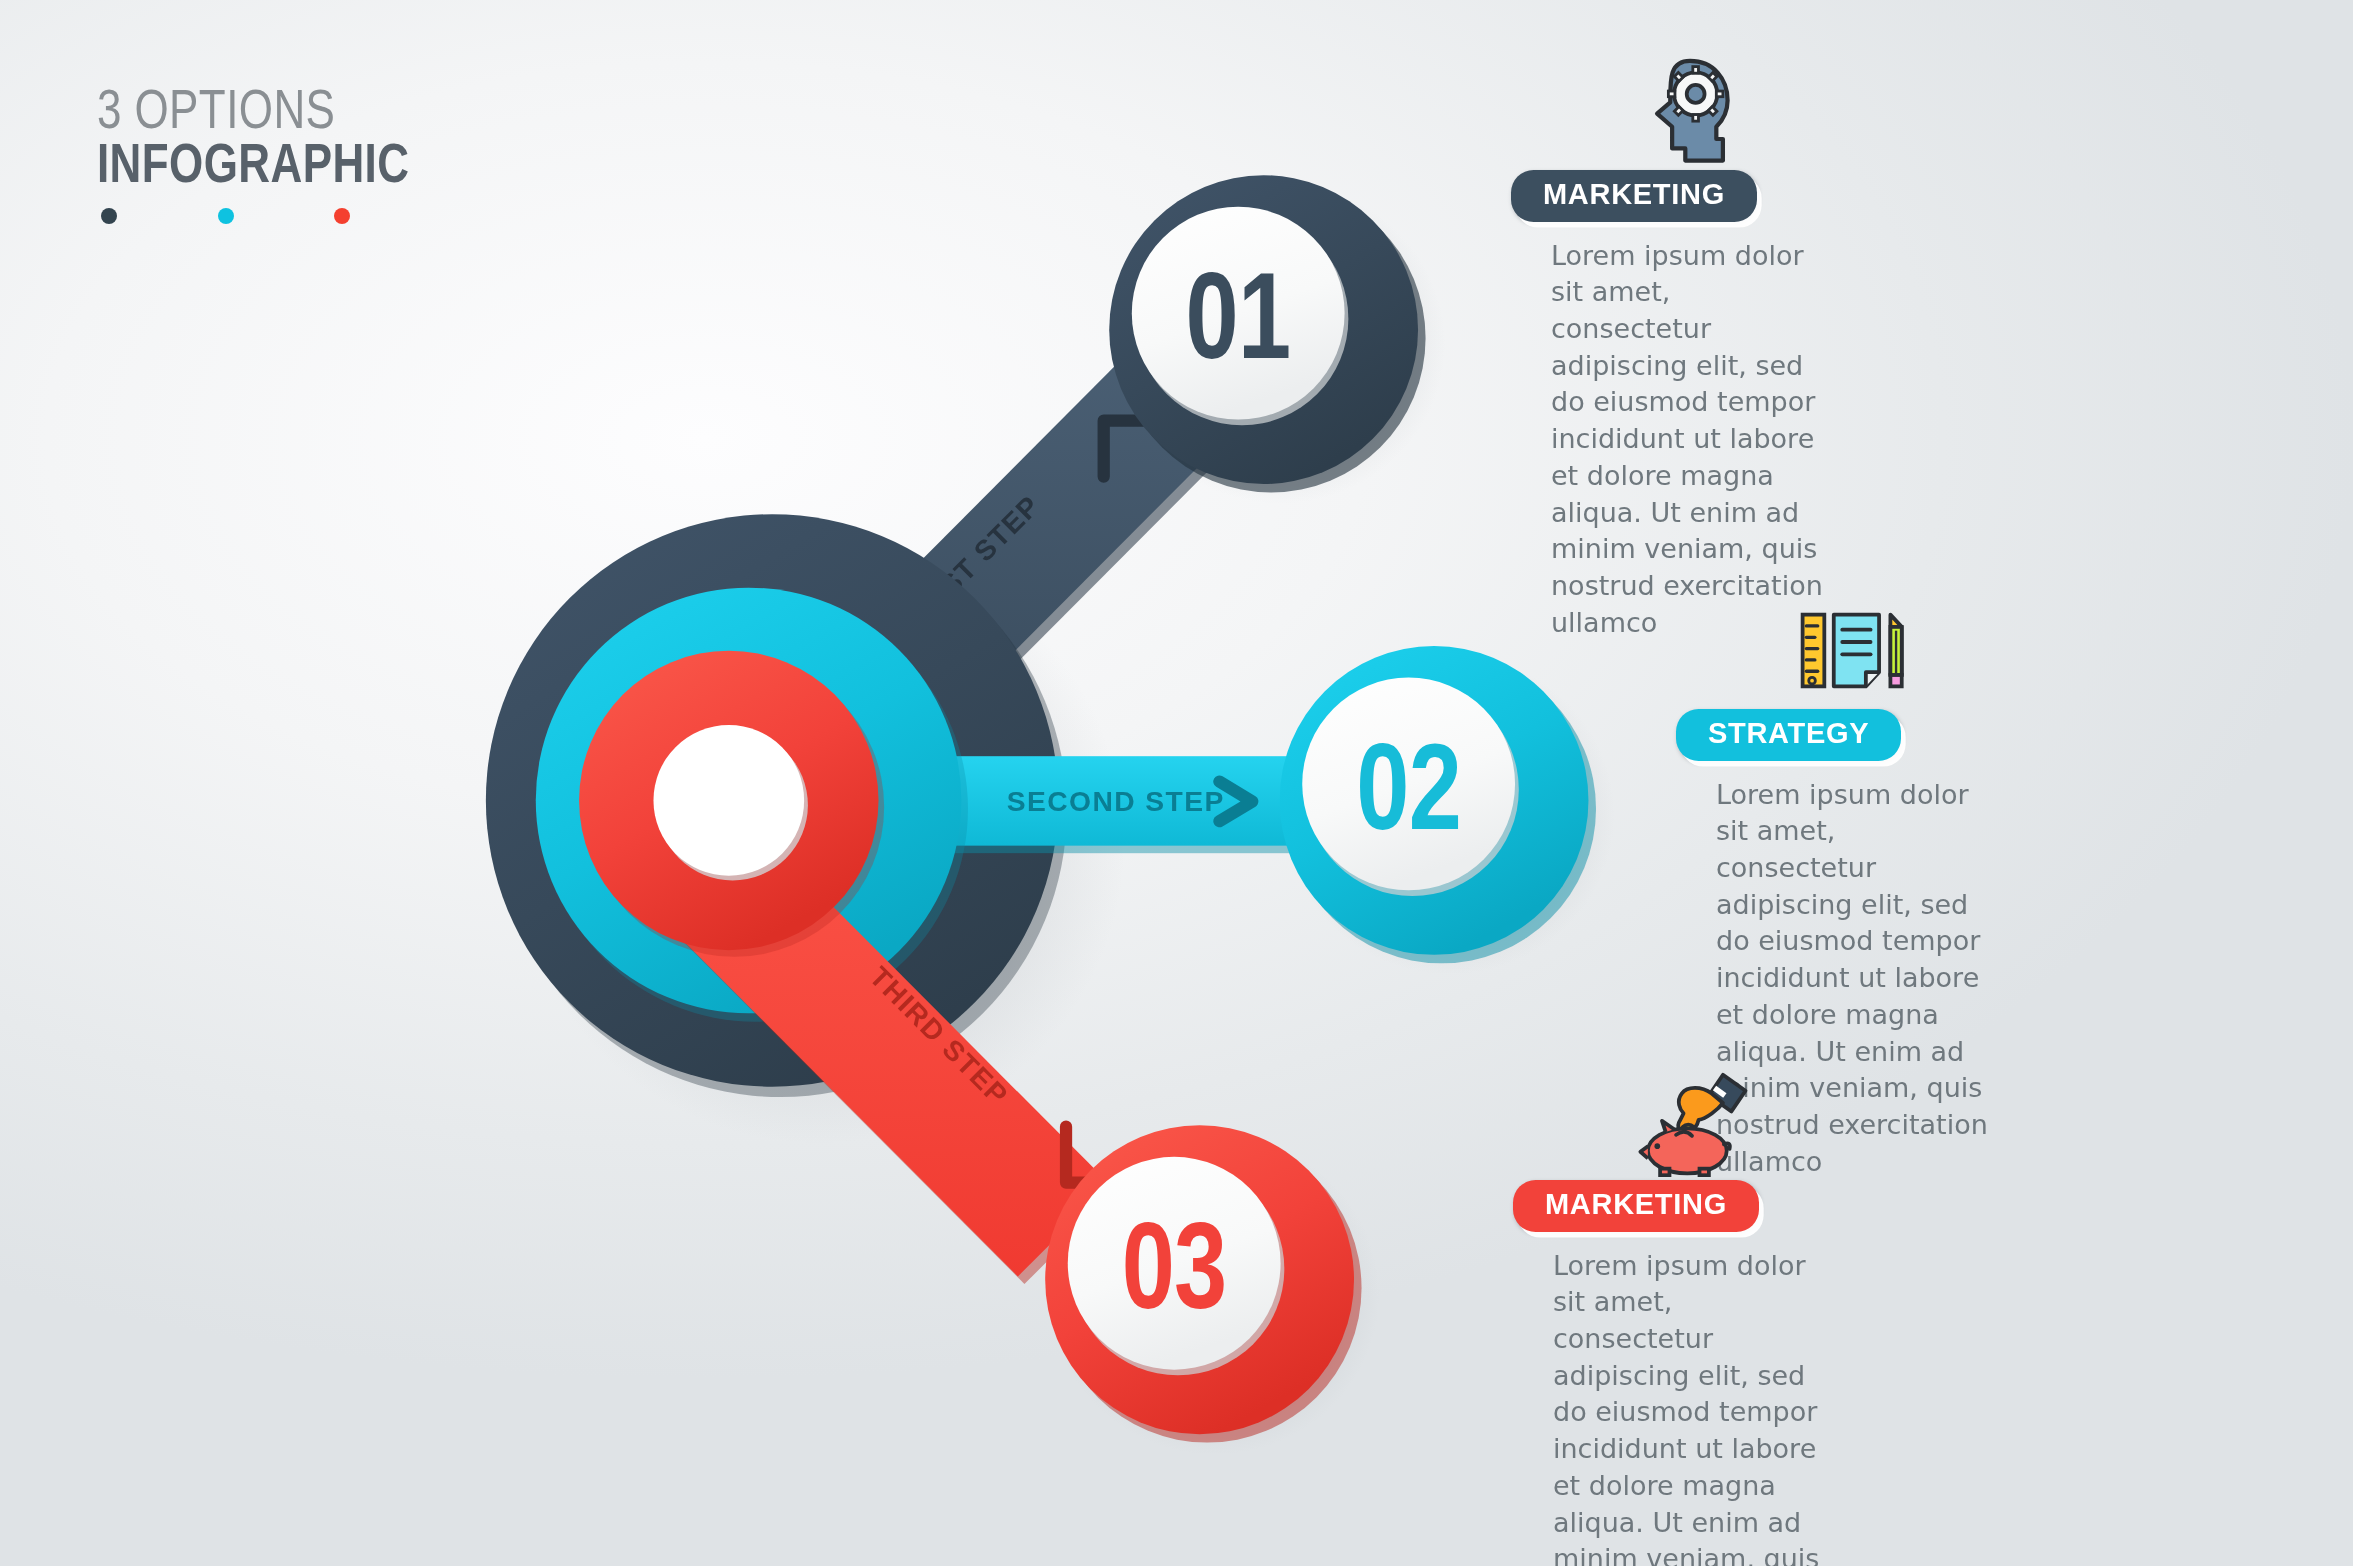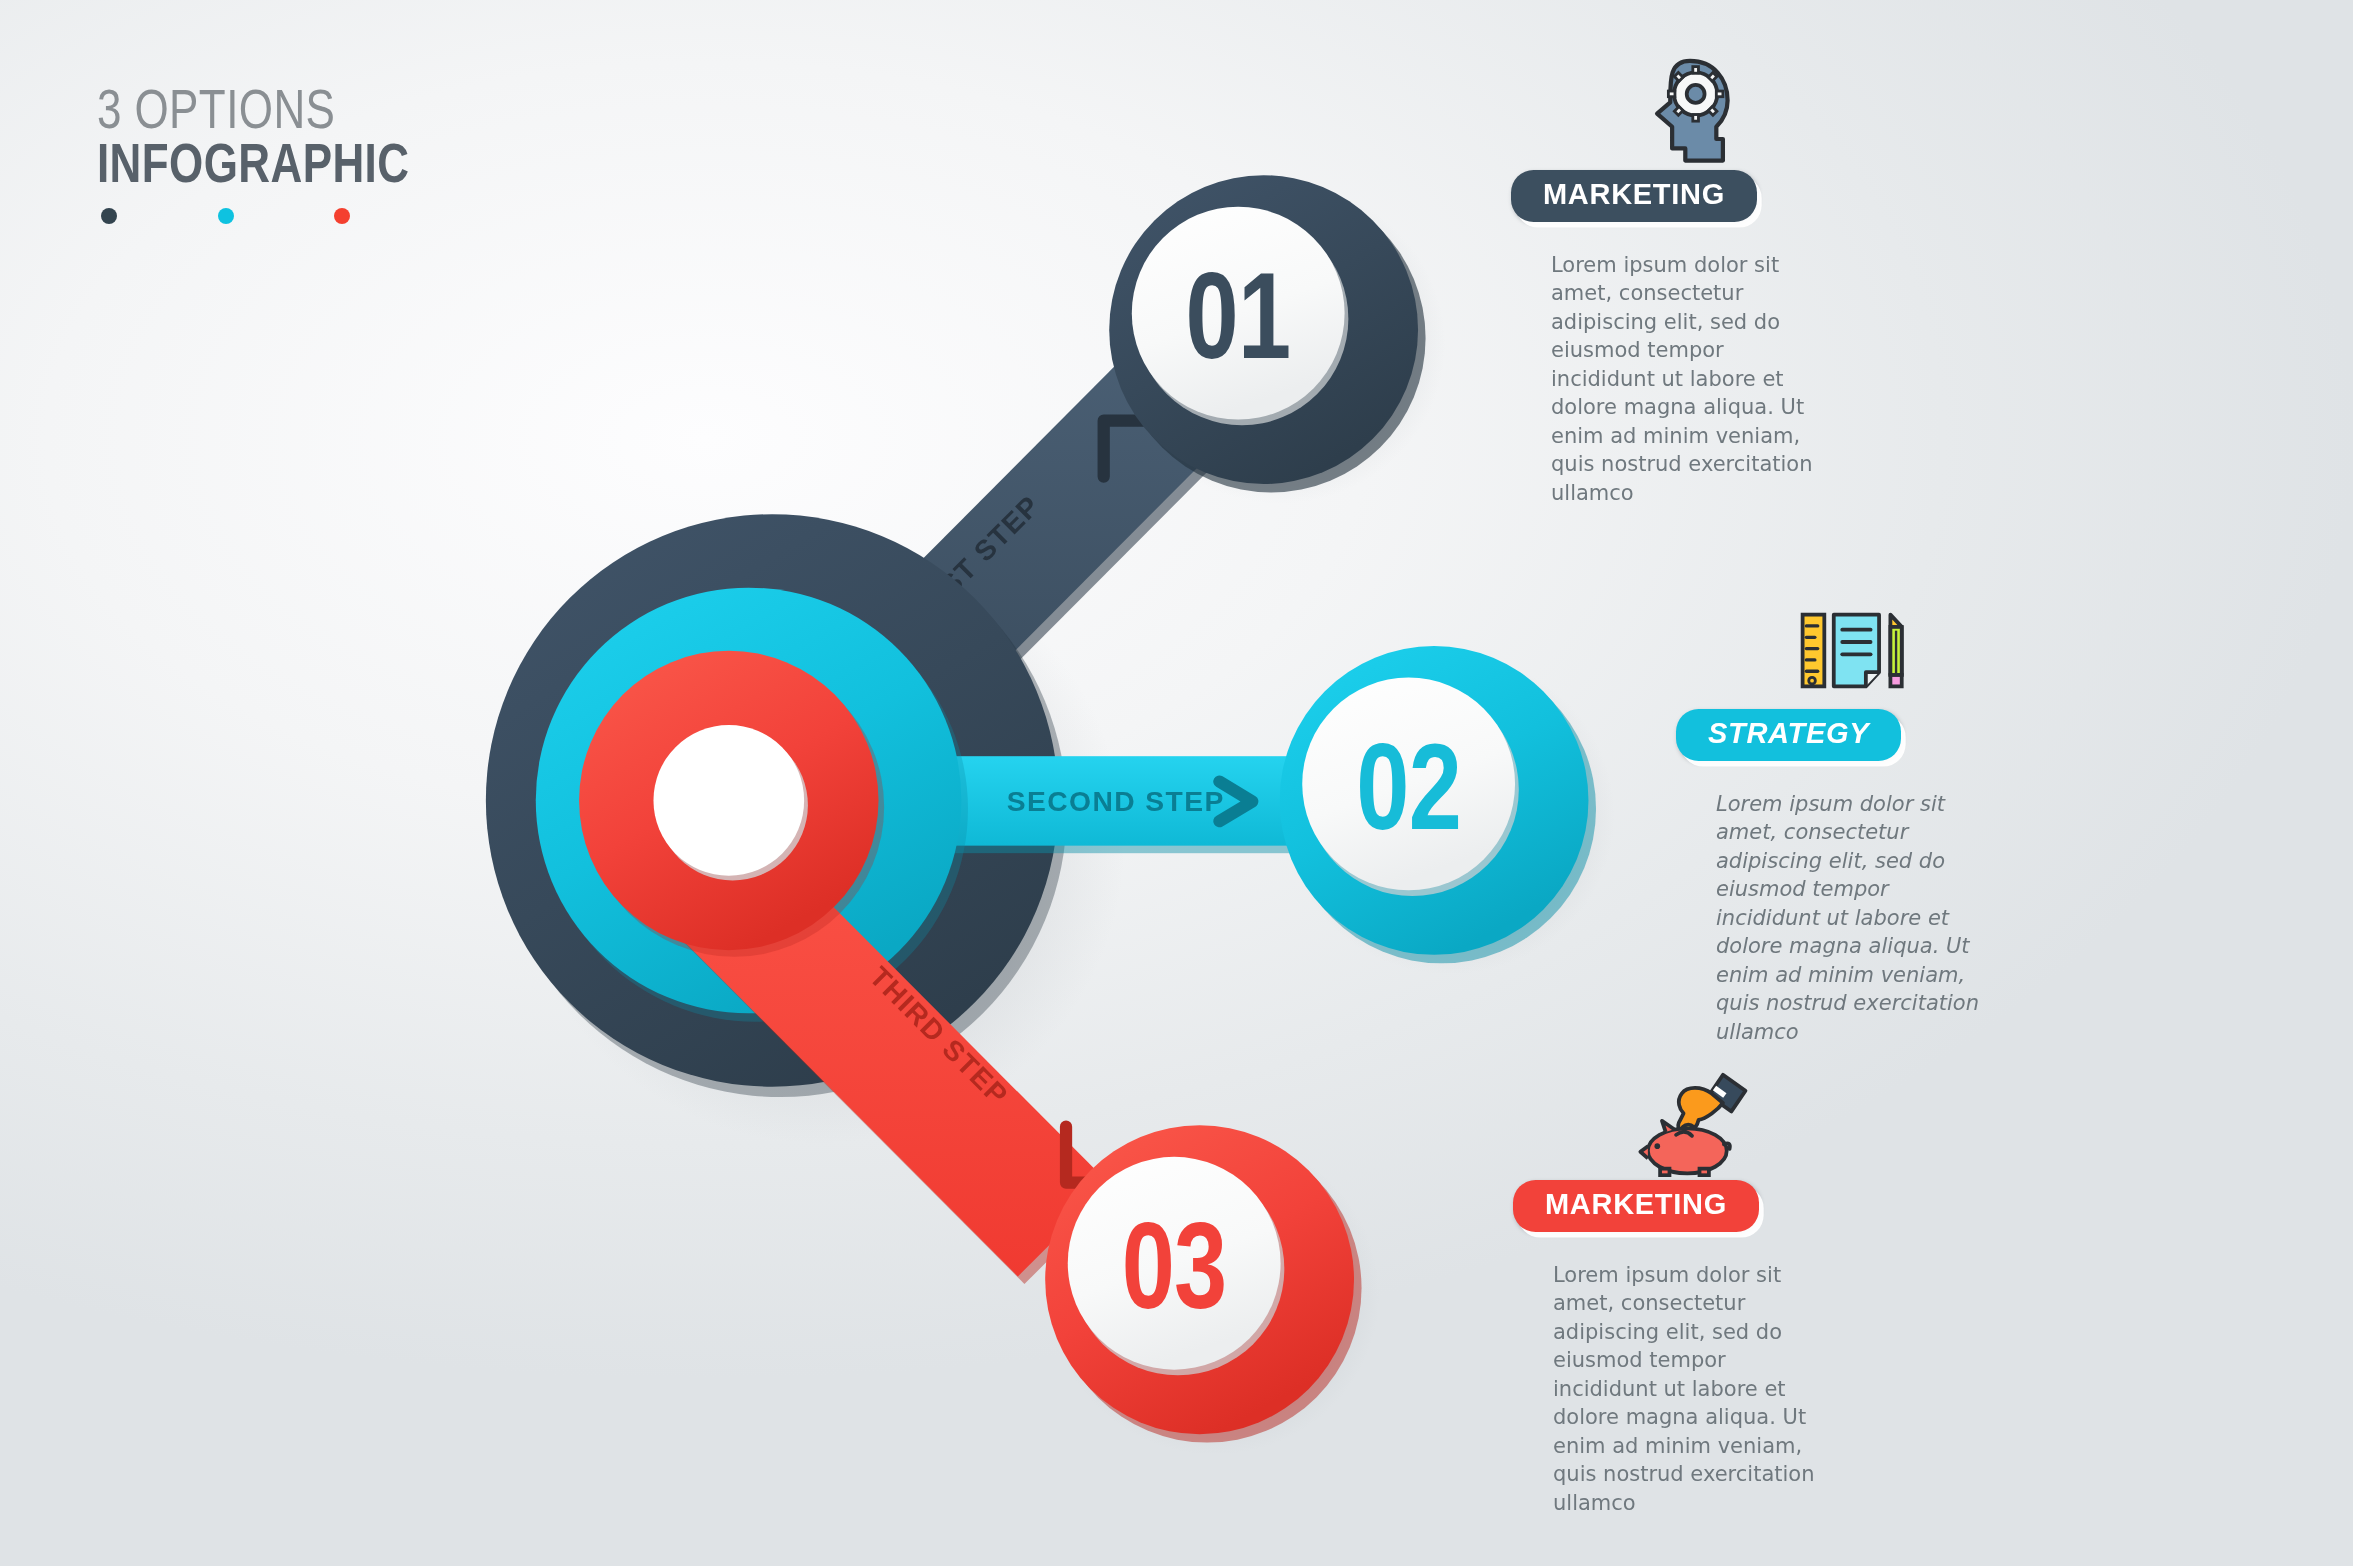--- a/index.html
+++ b/index.html
@@ -56,43 +56,43 @@
   }
   .title-dot { width: 16px; height: 16px; border-radius: 50%; }
 
   
   .panel {
     position: absolute;
     width: 358px;
     text-align: left;
   }
   #panel-0 { left: 1511px; top: 52px; }
-  #panel-1 { left: 1676px; top: 591px; font-style: italic; }
+  #panel-1 { left: 1676px; top: 591px; }
   #panel-2 { left: 1513px; top: 1062px; }
 
   .panel-icon {
     height: 118px;
     display: flex;
     align-items: center;
     justify-content: center;
   }
   .badge {
     display: inline-block;
     padding: 10.4px 32px 12.2px;
     border-radius: 22.6px;
     color: #ffffff;
     font-size: 29px;
     font-weight: 700;
     letter-spacing: 0.7px;
     line-height: 1;
     box-shadow: 4.7px 5.6px 0 0 rgba(255,255,255,0.95), 1.4px 1.9px 4.7px rgba(60,70,80,0.35);
   }
   .panel-body {
-    margin-top: 29px;
-    font-size: 21px;
+    margin-top: 16px;
+    font-size: 27px;
     line-height: 1.36;
     color: #6f787e;
     font-family: "DejaVu Sans", sans-serif;
     padding: 0 40px;
   }
 
   
   #diagram {
     position: absolute;
     left: 0; top: 0;

